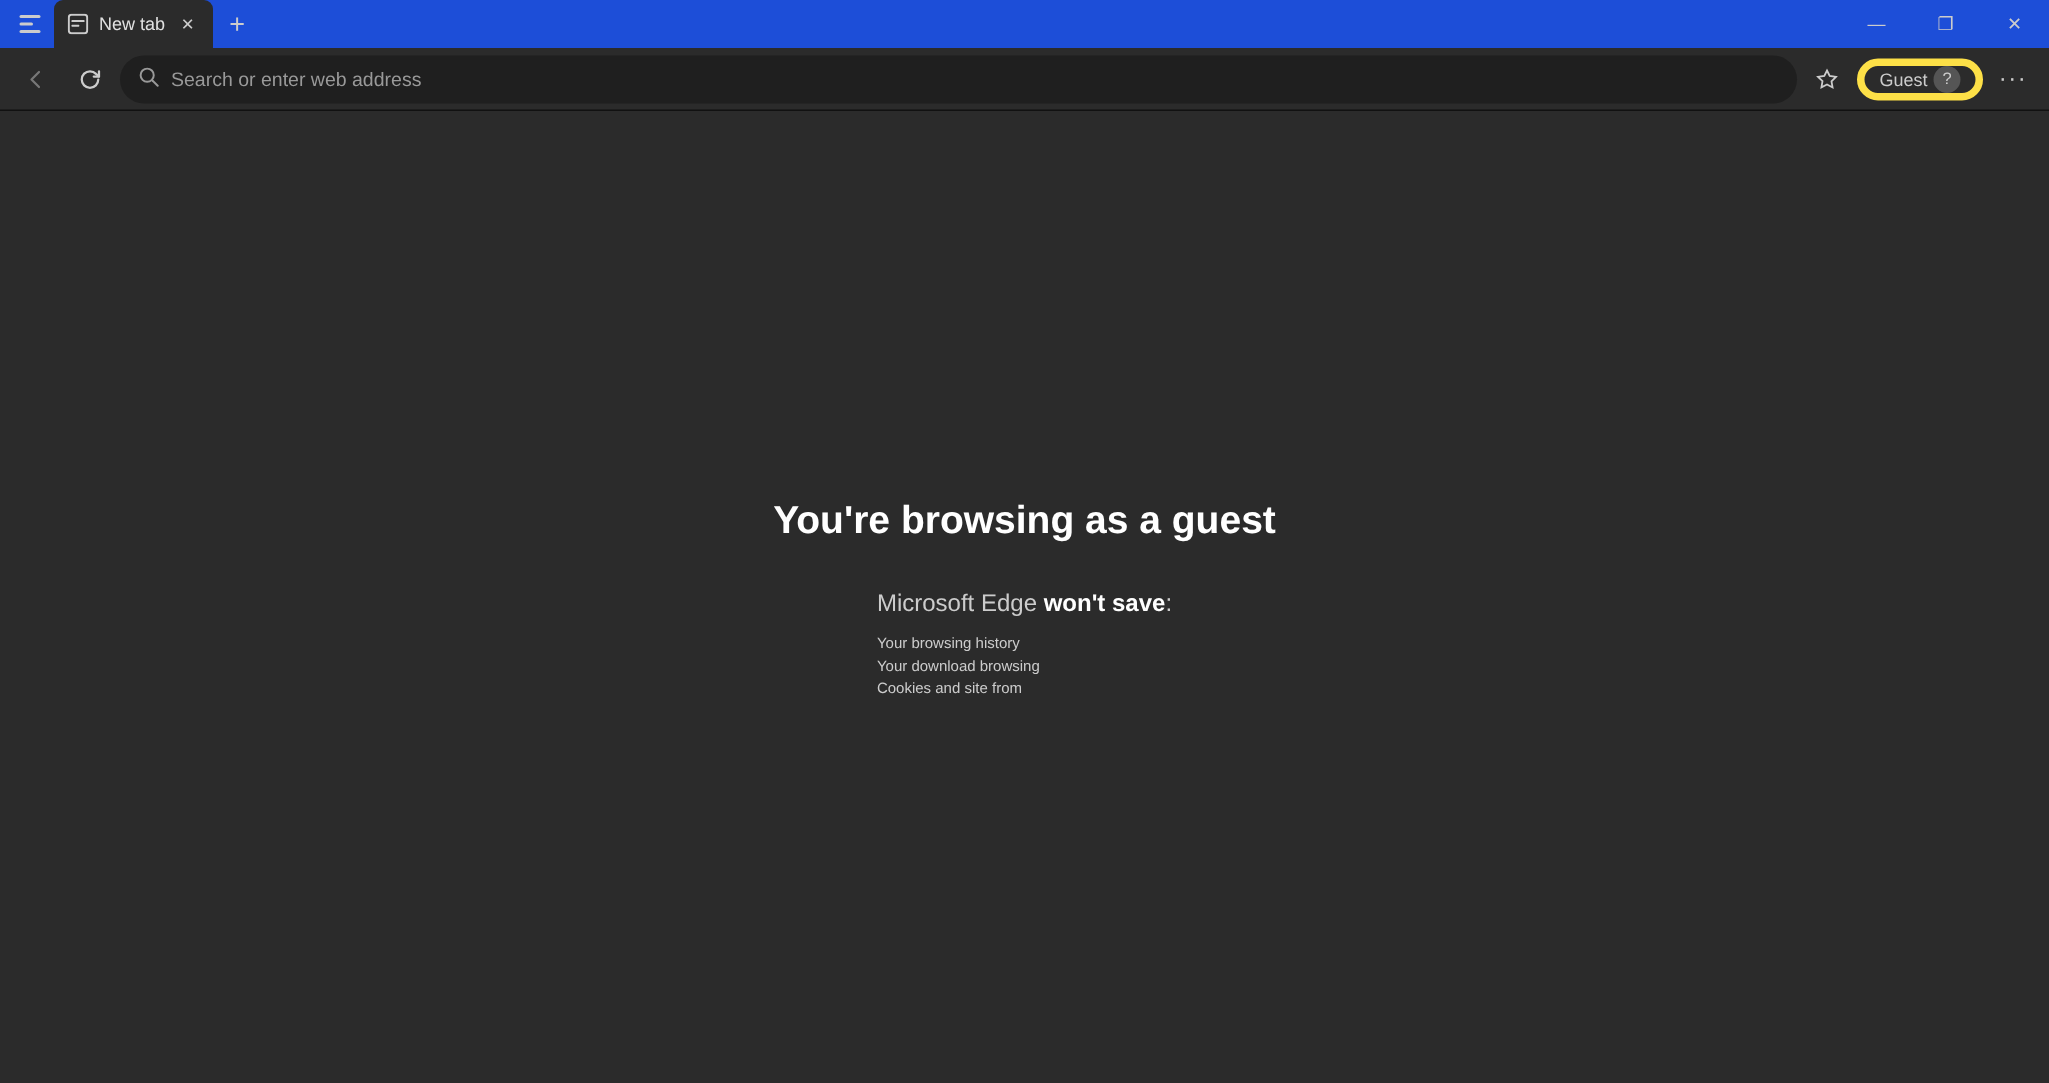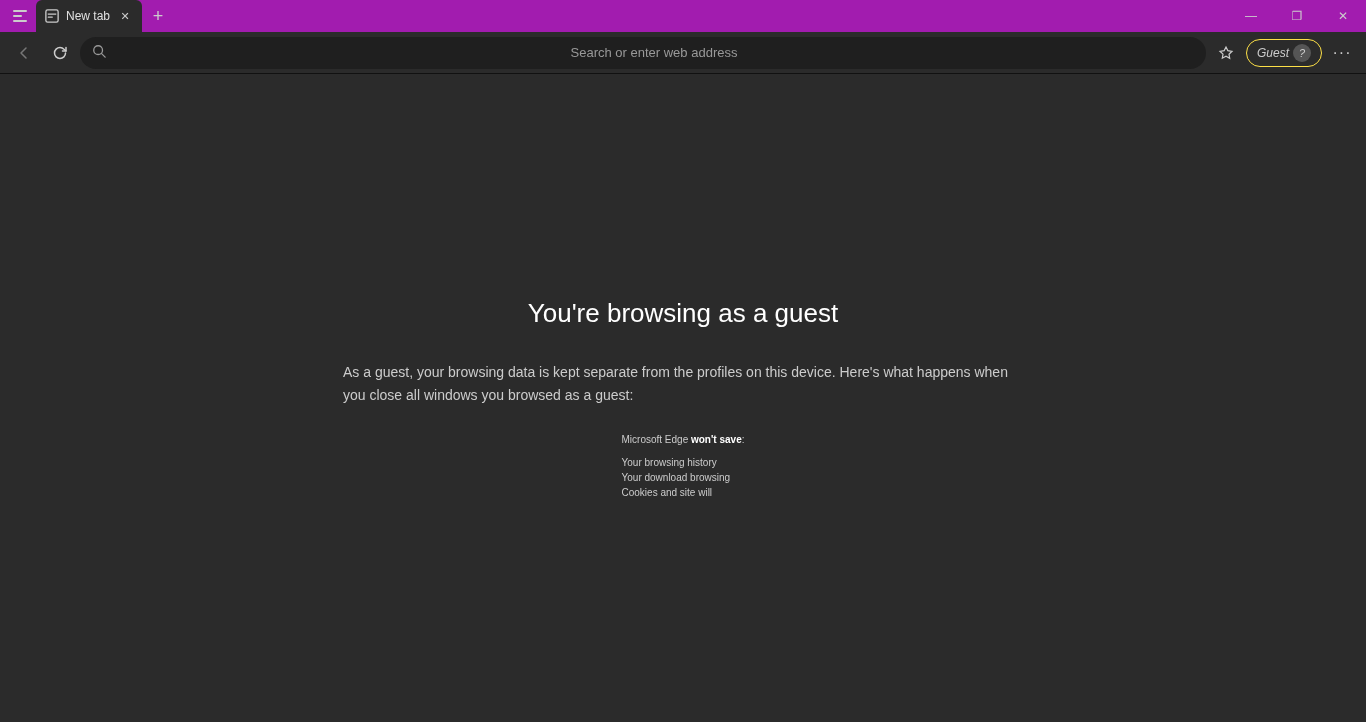--- a/index.html
+++ b/index.html
@@ -9,21 +9,21 @@
       background: #2b2b2b;
       font-family: 'Segoe UI', Arial, sans-serif;
       overflow: hidden;
       color: #fff;
     }
 
     
     .title-bar {
       display: flex;
       align-items: center;
-      background: #a21caf;
+      background: #1d4ed8;
       height: 32px;
       padding-left: 4px;
       justify-content: flex-end;
     }
     .tab-bar {
       display: flex;
       align-items: center;
       flex: 1;
       height: 100%;
     }
@@ -137,46 +137,44 @@
       cursor: text;
     }
     .search-icon-addr {
       color: #999;
       font-size: 13px;
     }
     .address-text {
       flex: 1;
       font-size: 13px;
       color: #999;
-      text-align: center;
     }
     .fav-btn {
       width: 32px;
       height: 32px;
       display: flex;
       align-items: center;
       justify-content: center;
       color: #ccc;
       font-size: 14px;
       border-radius: 4px;
       cursor: pointer;
     }
     .guest-btn {
       display: flex;
       align-items: center;
       gap: 4px;
       background: transparent;
-      border: 1px solid #fde047;
+      border: 5px solid #fde047;
       border-radius: 20px;
       height: 28px;
       padding: 0 10px;
       color: #ccc;
       font-size: 12px;
       cursor: pointer;
-      font-style: italic;
     }
     .guest-avatar {
       width: 18px;
       height: 18px;
       border-radius: 50%;
       background: #555;
       display: flex;
       align-items: center;
       justify-content: center;
       font-size: 11px;
@@ -199,21 +197,21 @@
     .main-content {
       display: flex;
       flex-direction: column;
       align-items: center;
       justify-content: center;
       height: calc(722px - 32px - 42px);
       padding: 20px;
     }
     .guest-heading {
       font-size: 26px;
-      font-weight: 400;
+      font-weight: 700;
       color: #ffffff;
       margin-bottom: 32px;
       text-align: center;
     }
     .guest-description {
       font-size: 14px;
       color: #cccccc;
       max-width: 680px;
       line-height: 1.6;
       margin-bottom: 28px;
@@ -222,21 +220,21 @@
       display: flex;
       gap: 360px;
       align-items: flex-start;
     }
     .save-col {
       display: flex;
       flex-direction: column;
       gap: 4px;
     }
     .save-col-header {
-      font-size: 10px;
+      font-size: 16px;
       color: #cccccc;
       margin-bottom: 8px;
     }
     .save-col-header strong {
       font-weight: 700;
       color: #ffffff;
     }
     .save-col-item {
       font-size: 10px;
       color: #cccccc;
@@ -302,24 +300,23 @@
   </div>
   <div class="guest-btn">
     <span>Guest</span>
     <div class="guest-avatar">?</div>
   </div>
   <div class="more-btn">···</div>
 </div>
 
 <div class="main-content">
   <h1 class="guest-heading">You're browsing as a guest</h1>
-  <p class="guest-description">As a guest, your browsing data is kept separate from the profiles on this device. Here's what happens when you close all windows you browsed as a guest:</p>
   <div class="save-columns">
     <div class="save-col">
       <div class="save-col-header">
         Microsoft Edge <strong>won't save</strong>:
       </div>
       <div class="save-col-item">Your browsing history</div>
       <div class="save-col-item">Your download browsing</div>
-      <div class="save-col-item">Cookies and site will</div>
+      <div class="save-col-item">Cookies and site from</div>
     </div>
   </div>
 </div>
 
 </body></html>

